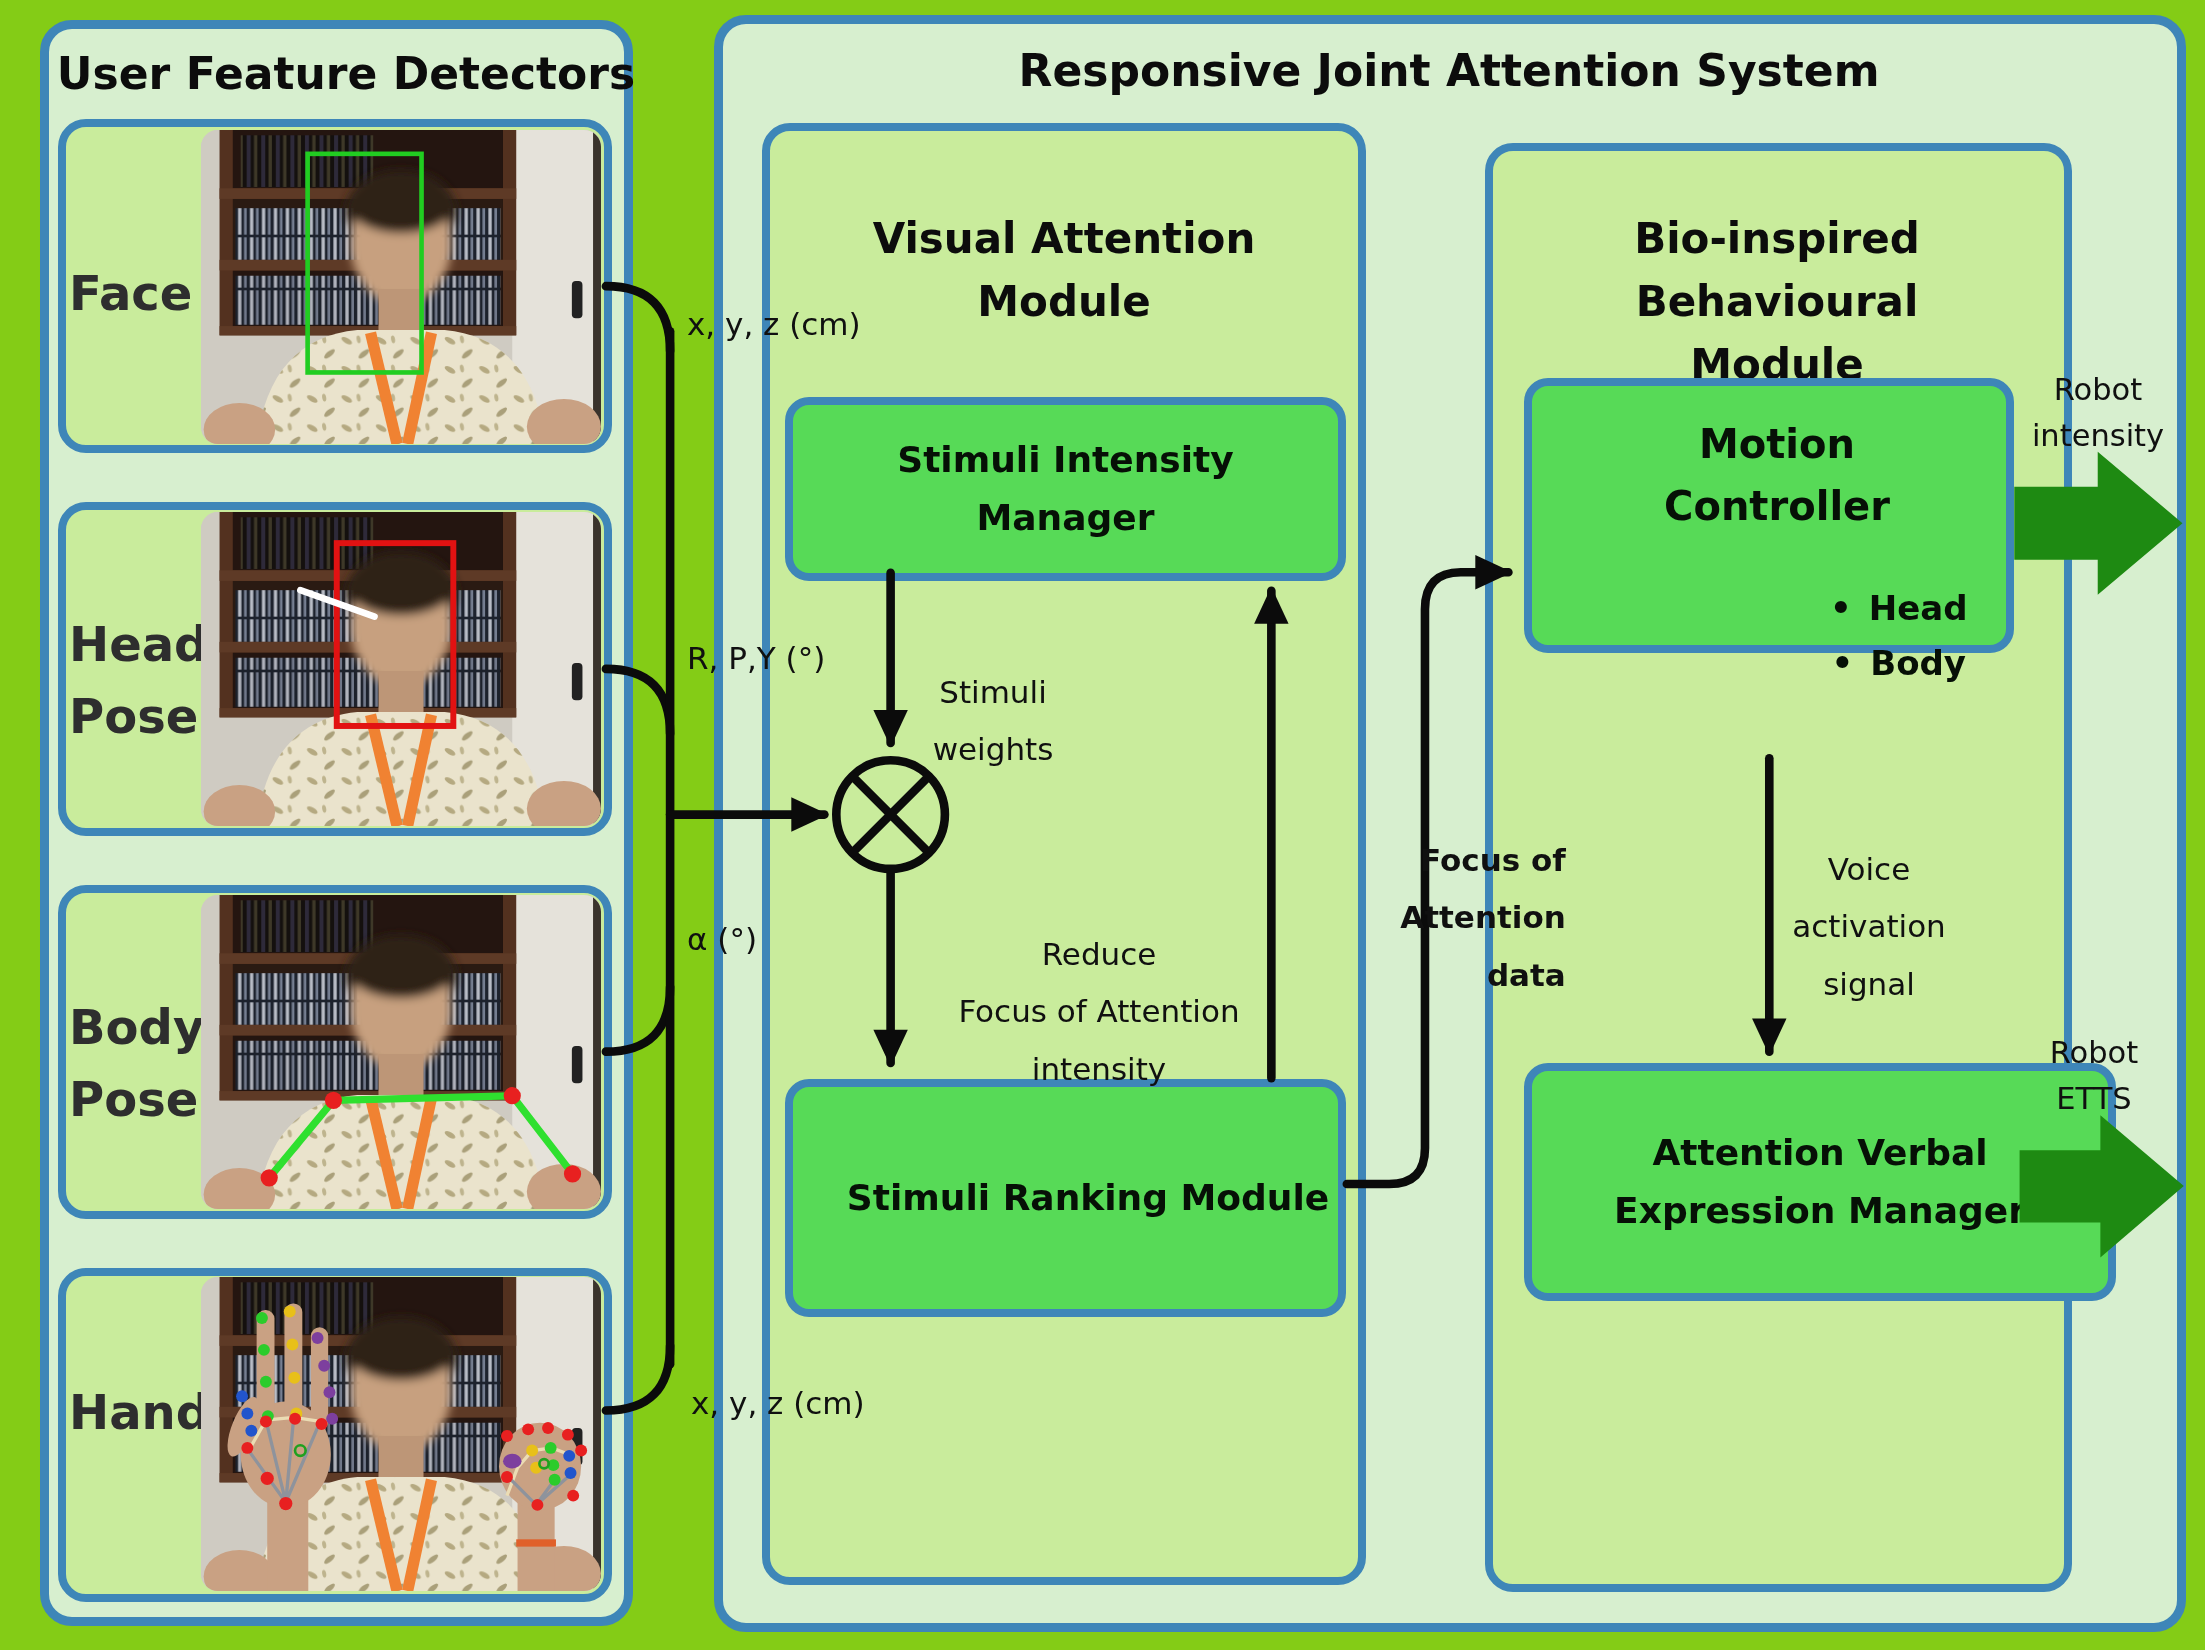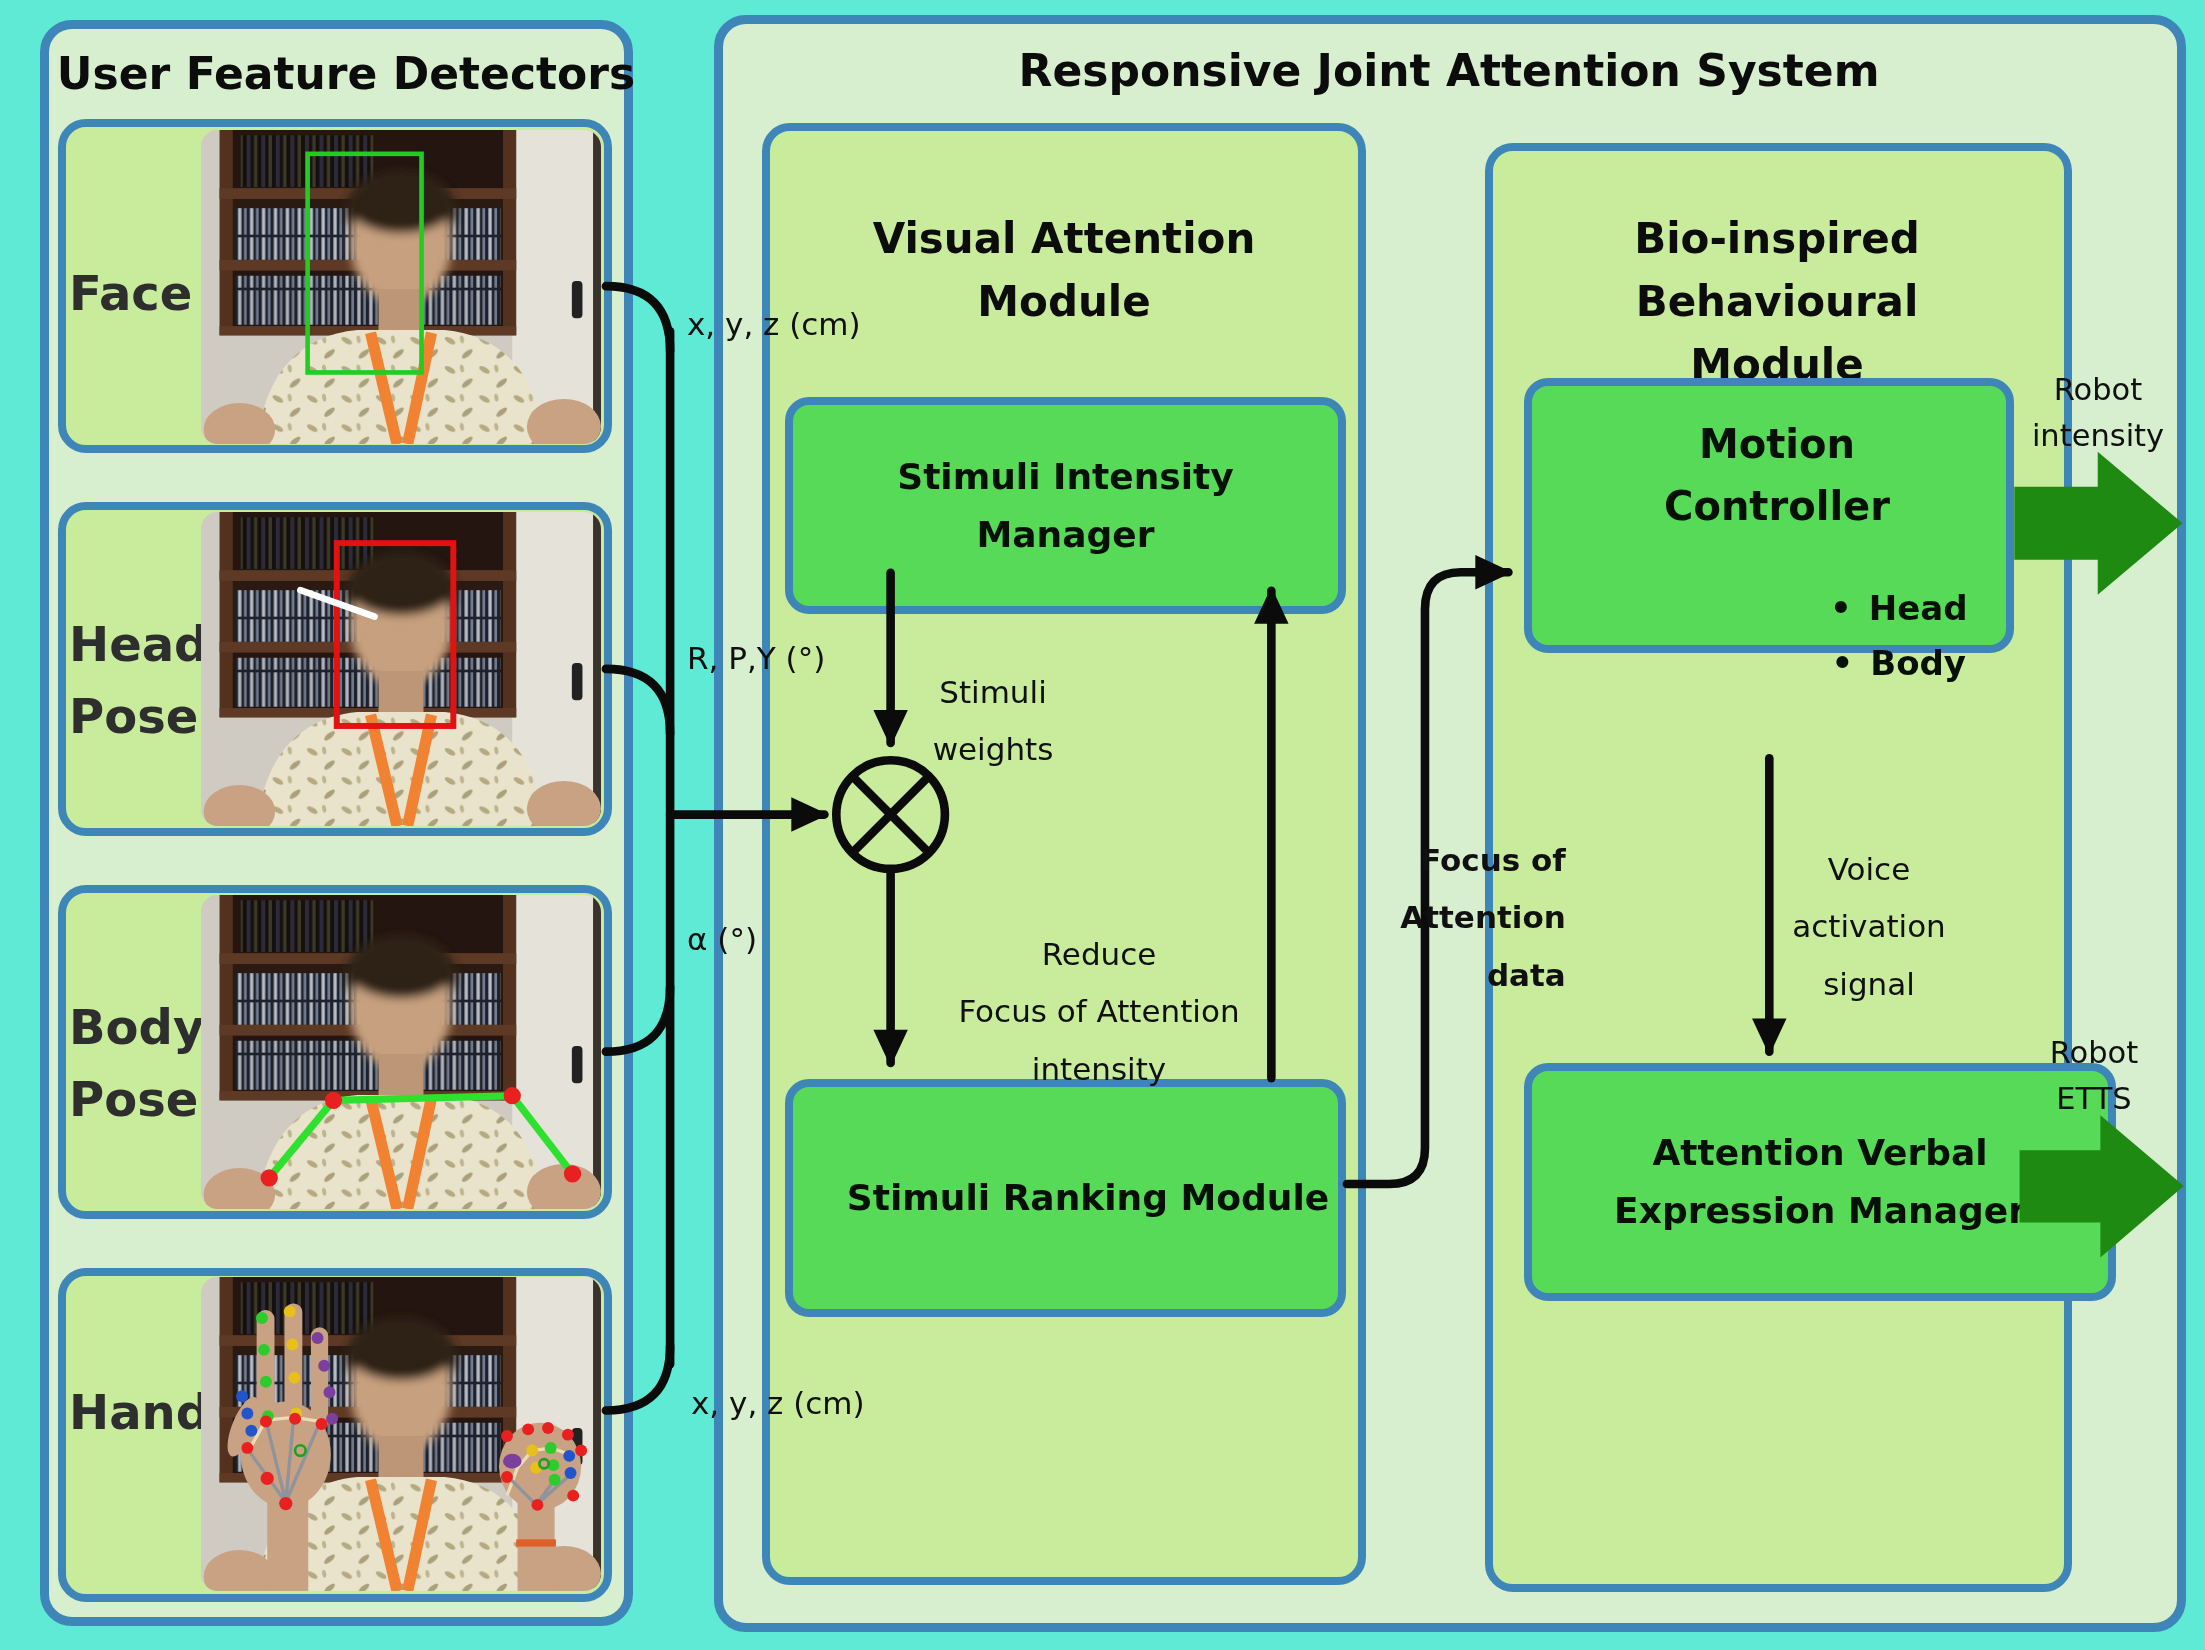--- a/index.html
+++ b/index.html
@@ -1,16 +1,16 @@
 <!DOCTYPE html>
 <html style="font-size:10.6px"><head>
 <meta charset="utf-8">
 <style>
   html,body{margin:0;padding:0;background:#ffffff;}
-  .stage{position:relative;width:2205px;height:1651px;background:#5eead4;overflow:hidden;
+  .stage{position:relative;width:2205px;height:1651px;background:#84cc16;overflow:hidden;
          font-family:"DejaVu Sans","Liberation Sans",sans-serif;color:#101010;}
   
   .panel{position:absolute;background:#D7EFCF;border:9.3px solid #3E86B8;border-radius:32px;box-sizing:border-box;}
   .module{position:absolute;background:#C9EC9C;border:8px solid #3E86B8;border-radius:28px;box-sizing:border-box;}
   .gbox{position:absolute;background:#57DA57;border:8px solid #3E86B8;border-radius:24px;box-sizing:border-box;
         display:flex;align-items:center;justify-content:center;text-align:center;}
   
   .ptitle{position:absolute;transform:translateX(-50%);font-size:44px;font-weight:700;white-space:nowrap;color:#0c0c0c;}
   .mtitle{position:absolute;transform:translateX(-50%);font-size:42px;font-weight:700;text-align:center;line-height:1.5;color:#0c0c0c;}
   .boxtxt{font-size:36px;font-weight:700;line-height:1.6;color:#061006;}
@@ -169,21 +169,21 @@
 
   <div class="mtitle lay3" style="left:1064px;top:207px;">
     <div>Visual Attention</div>
     <div>Module</div>
   </div>
   <div class="mtitle lay3" style="left:1777px;top:207px;">
     <div>Bio-inspired</div>
     <div>Behavioural Module</div>
   </div>
 
-  <div class="gbox lay3" style="left:785px;top:397px;width:561px;height:217px;">
+  <div class="gbox lay3" style="left:785px;top:397px;width:561px;height:184px;">
     <div class="boxtxt">
       <div>Stimuli Intensity</div>
       <div>Manager</div>
     </div>
   </div>
 
   <div class="gbox lay3" style="left:785px;top:1079px;width:561px;height:238px;padding-left:45px;">
     <div class="boxtxt">Stimuli Ranking Module</div>
   </div>
 

